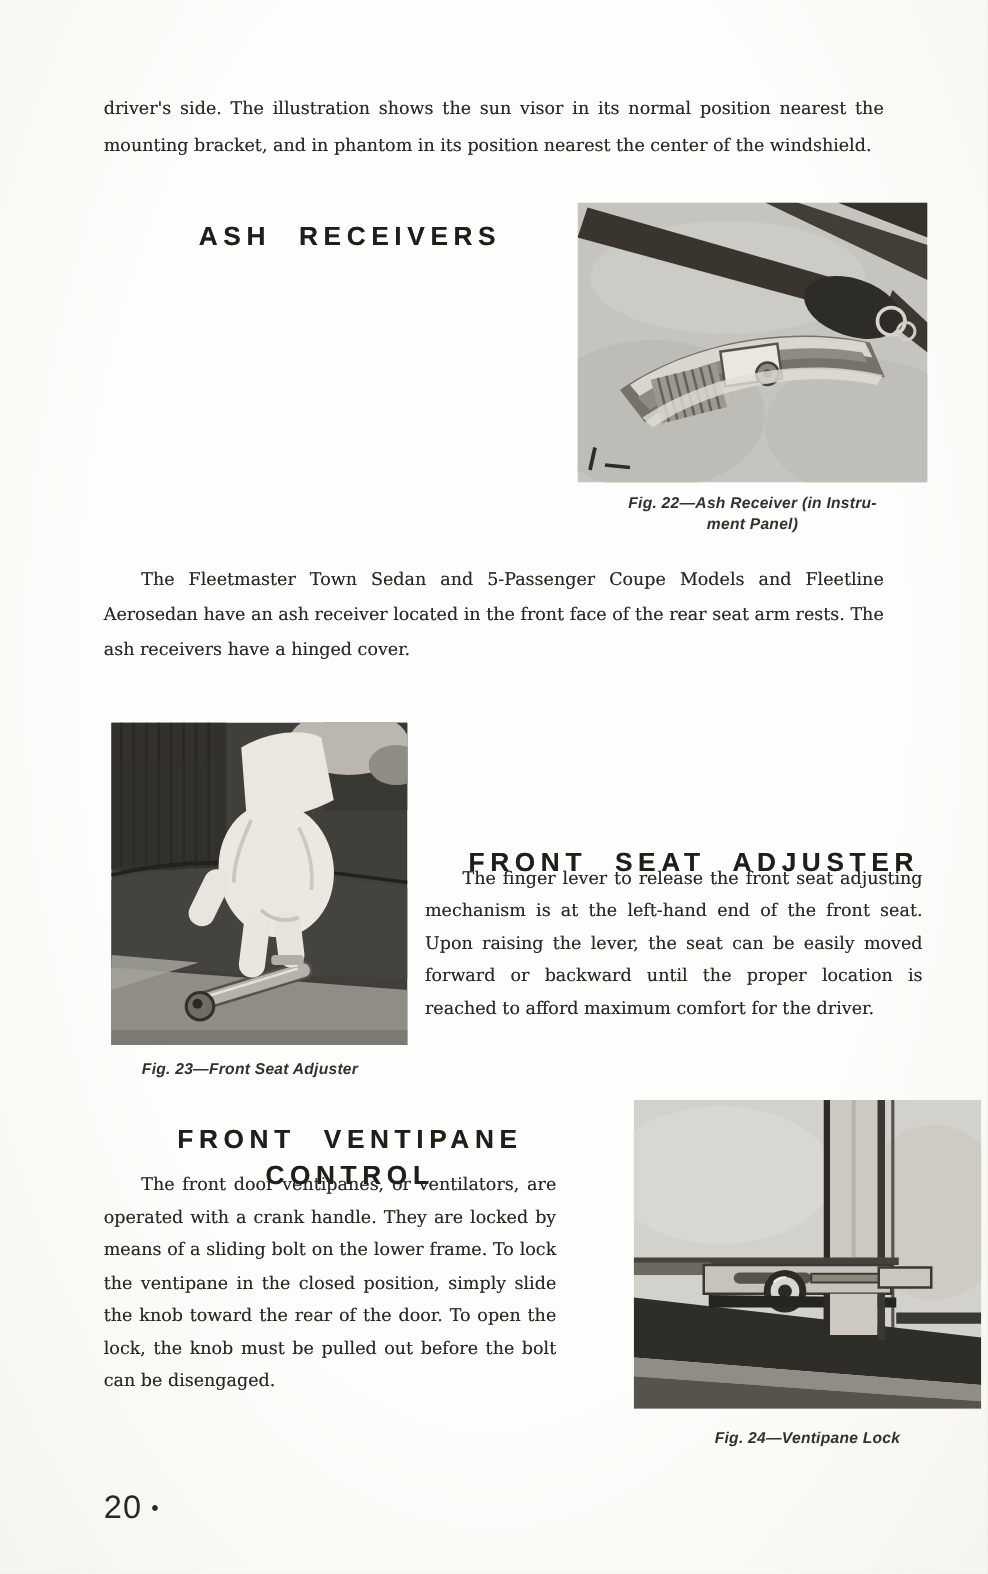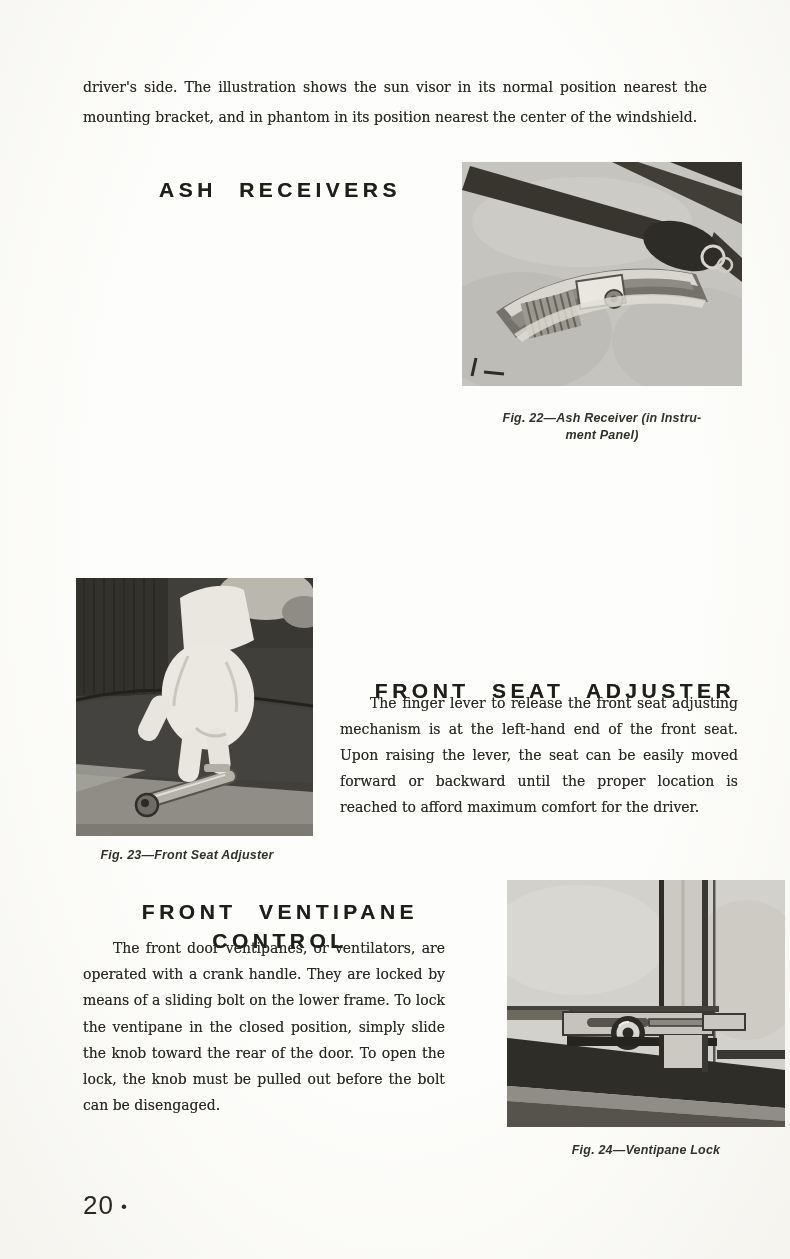--- a/index.html
+++ b/index.html
@@ -39,47 +39,48 @@
     letter-spacing:4.5px;word-spacing:12px;
     text-align:center;color:#201e19;
     text-shadow:0 0 .5px rgba(32,30,25,.6);
   }
   .h-ash{left:83px;top:160px;width:362px;}
   .h-fsa{left:340px;top:661px;width:398px;font-size:21px;}
   .h-fvc{left:83px;top:881px;width:362px;line-height:29px;}
   figure{position:absolute;margin:0;}
   figure svg{display:block;}
   .fig22{left:462px;top:162px;width:280px;}
-  .fig23{left:76px;top:578px;width:222px;}
+  .fig23{left:89px;top:578px;width:222px;}
   .fig24{left:462px;top:880px;width:278px;padding-left:45px;}
   figcaption{
     font-family:"Liberation Sans",sans-serif;
     font-style:italic;font-weight:700;
     font-size:12.5px;line-height:17px;
     text-align:center;color:#33312b;
     letter-spacing:.2px;
   }
-  .fig22 figcaption{margin-top:24px;}
+  .fig22 figcaption{margin-top:8px;}
   .fig23 figcaption{margin-top:11px;}
   .fig24 figcaption{margin-top:15px;}
   .page-number{
     position:absolute;left:83px;top:1190px;
     font-family:"Liberation Sans",sans-serif;
     font-size:26px;color:#2a2822;letter-spacing:1px;
   }
   .page-number .bullet{font-size:17px;vertical-align:2px;margin-left:7px;}
 </style>
 </head>
 <body>
 
 <div class="page">
 
   <p class="body-text intro">driver's side. The illustration shows the sun visor in its normal position nearest the mounting bracket, and in phantom in its position nearest the center of the windshield.</p>
 
   <h2 class="heading h-ash">ASH RECEIVERS</h2>
+  <p class="body-text full indent p-ash3">The Fleetmaster Town Sedan and 5-Passenger Coupe Models and Fleetline Aerosedan have an ash receiver located in the front face of the rear seat arm rests. The ash receivers have a hinged cover.</p>
 
   <h2 class="heading h-fsa">FRONT SEAT ADJUSTER</h2>
   <p class="body-text colR indent p-fsa1">The finger lever to release the front seat adjusting mechanism is at the left-hand end of the front seat. Upon raising the lever, the seat can be easily moved forward or backward until the proper location is reached to afford maximum comfort for the driver.</p>
 
   <h2 class="heading h-fvc"><span>FRONT VENTIPANE</span><br><span>CONTROL</span></h2>
   <p class="body-text colL indent p-fvc1">The front door ventipanes, or ventilators, are operated with a crank handle. They are locked by means of a sliding bolt on the lower frame. To lock the ventipane in the closed position, simply slide the knob toward the rear of the door. To open the lock, the knob must be pulled out before the bolt can be disengaged.</p>
 
   <figure class="fig22">
     <svg width="280" height="224" viewBox="0 0 280 224" aria-hidden="true">
       <rect width="280" height="224" fill="#c6c4be"></rect>

